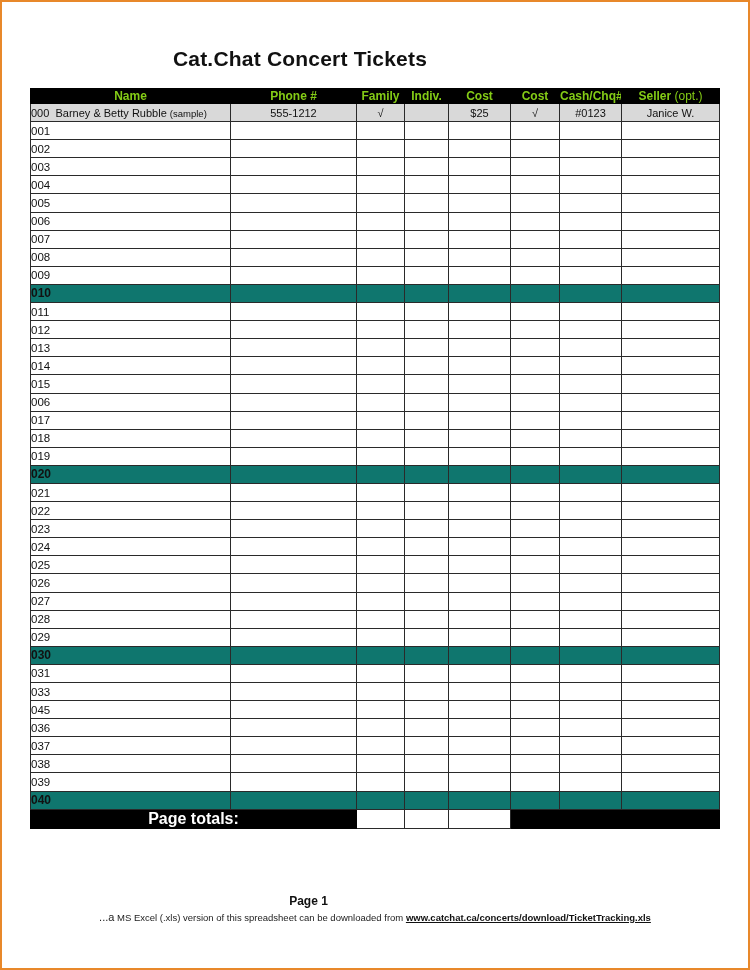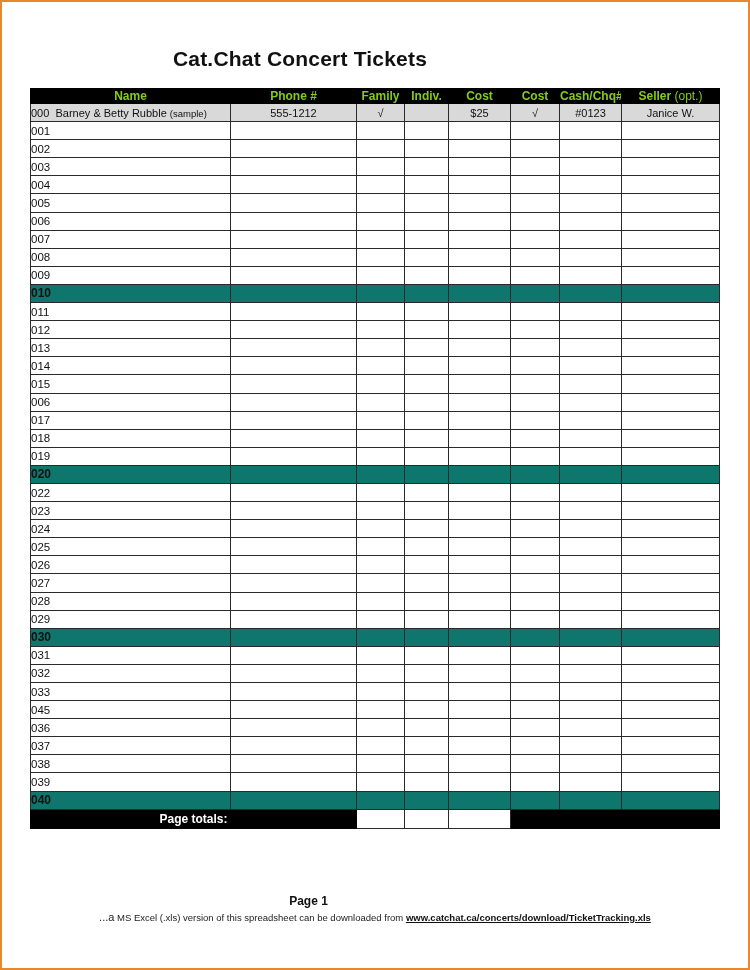--- a/index.html
+++ b/index.html
@@ -30,21 +30,21 @@
   th .light { font-weight:normal; }
   th.small { font-size:9.5px; }
   td.num { padding-left:3px; text-align:left; }
   tr.shade td { background:#0f766e; }
   tr.shade td.num { font-weight:bold; font-size:12px; }
   tr.sample td { background:#d9d9d9; text-align:center; font-family:Liberation Sans, sans-serif; font-size:11px; }
   tr.sample td.num { text-align:left; }
   .sample-note { font-size:9.5px; }
   tr.totals td { background:#000; border-color:#000; height:18px; }
   tr.totals td.blank { background:#fff; border:1.5px solid #2a2a2a; }
-  tr.totals td.totals-label { color:#fff; font-weight:bold; font-size:12px; text-align:center;margin-left:8px; }
+  tr.totals td.totals-label { color:#fff; font-weight:bold; font-size:16px; text-align:center;margin-left:8px; }
   .page-num {
     position:absolute; left:0; width:617px; top:894px; text-align:center;
     font-size:12px; font-weight:bold; color:#111;
   }
   .footer {
     position:absolute; left:0; width:750px; top:911px; text-align:center;
     font-size:9.5px; color:#222;
   }
   .footer .lead { font-size:11px; }
   .footer a { color:#111; font-weight:bold; text-decoration:underline; }
@@ -284,20 +284,30 @@
         <td class="num"><span>020</span></td>
         <td></td>
         <td></td>
         <td></td>
         <td></td>
         <td></td>
         <td></td>
         <td></td>
       </tr>
       <tr>
+        <td class="num"><span>021</span></td>
+        <td></td>
+        <td></td>
+        <td></td>
+        <td></td>
+        <td></td>
+        <td></td>
+        <td></td>
+      </tr>
+      <tr>
         <td class="num"><span>022</span></td>
         <td></td>
         <td></td>
         <td></td>
         <td></td>
         <td></td>
         <td></td>
         <td></td>
       </tr>
       <tr>
@@ -375,30 +385,20 @@
         <td></td>
         <td></td>
         <td></td>
         <td></td>
         <td></td>
         <td></td>
         <td></td>
       </tr>
       <tr>
         <td class="num"><span>031</span></td>
-        <td></td>
-        <td></td>
-        <td></td>
-        <td></td>
-        <td></td>
-        <td></td>
-        <td></td>
-      </tr>
-      <tr>
-        <td class="num"><span>032</span></td>
         <td></td>
         <td></td>
         <td></td>
         <td></td>
         <td></td>
         <td></td>
         <td></td>
       </tr>
       <tr>
         <td class="num"><span>033</span></td>

